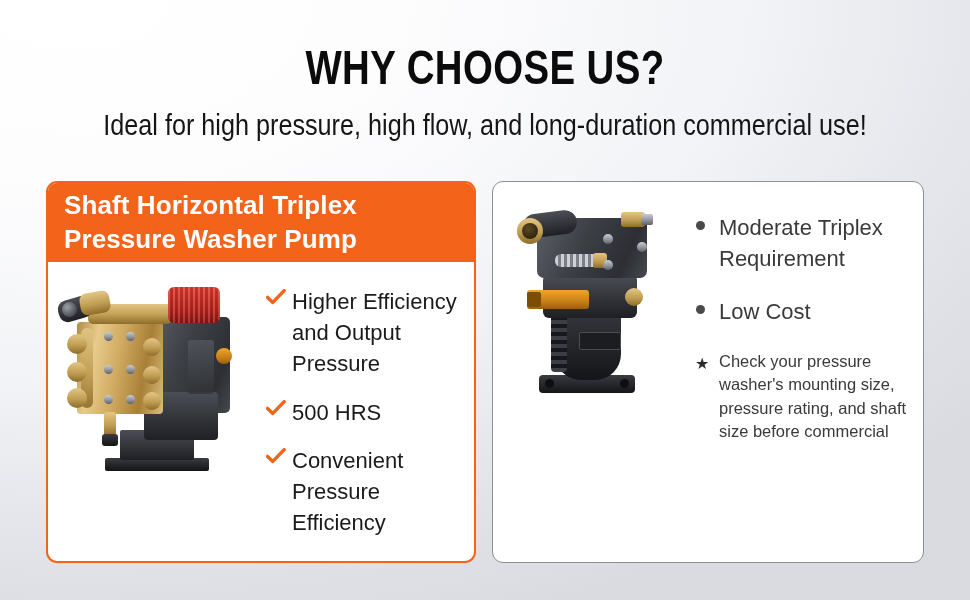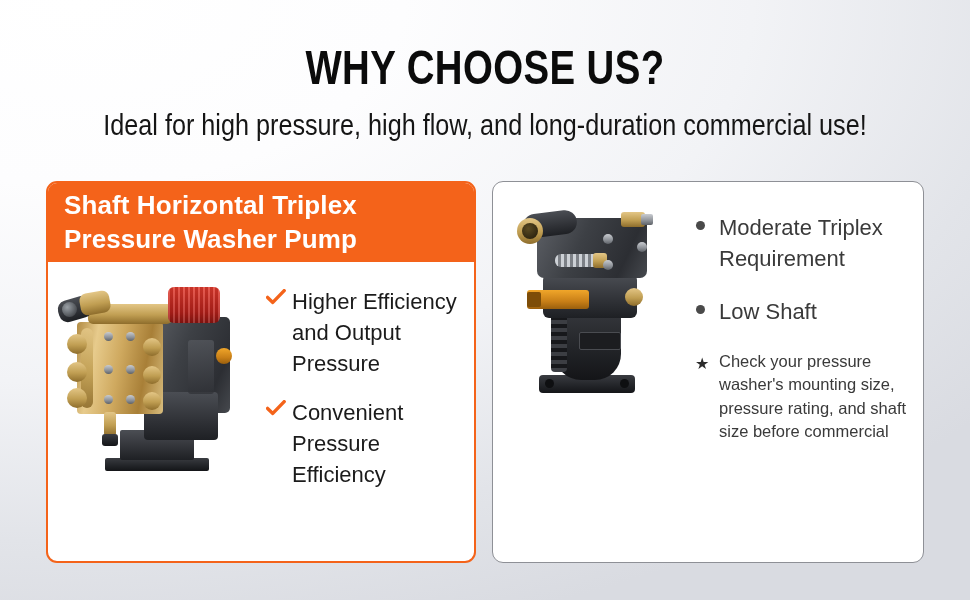--- a/index.html
+++ b/index.html
@@ -153,20 +153,28 @@
                 </svg>
             </span>
             <span class="ftxt">Higher Efficiency and Output Pressure</span>
           </div>
           <div class="feat">
             <span class="mark">
               <svg width="20" height="18" viewBox="0 0 20 18">
                   <path d="M1.6 8.4 L6.8 13.4 L18.2 1.6" fill="none" stroke="#f4631a" stroke-width="3.4" stroke-linecap="round" stroke-linejoin="round"></path>
                 </svg>
             </span>
+            <span class="ftxt">500 HRS</span>
+          </div>
+          <div class="feat">
+            <span class="mark">
+              <svg width="20" height="18" viewBox="0 0 20 18">
+                  <path d="M1.6 8.4 L6.8 13.4 L18.2 1.6" fill="none" stroke="#f4631a" stroke-width="3.4" stroke-linecap="round" stroke-linejoin="round"></path>
+                </svg>
+            </span>
             <span class="ftxt">Convenient Pressure Efficiency</span>
           </div>
         </div>
       </div>
     </div>
 
     <div class="card card-right">
       <div class="card-body">
 
         <div class="pic pic-right">
@@ -205,21 +213,21 @@
           <div class="pump" style="left:86px;top:150px;width:40px;height:16px;border-radius:2px;background:#1c1d20;border:1px solid #4a4c51;"></div>
         </div>
 
         <div class="feats feats-right">
           <div class="feat">
             <span class="mark"><span class="dot"></span></span>
             <span class="ftxt">Moderate Triplex Requirement</span>
           </div>
           <div class="feat">
             <span class="mark"><span class="dot"></span></span>
-            <span class="ftxt">Low Shaft</span>
+            <span class="ftxt">Low Cost</span>
           </div>
           <div class="feat feat-note">
             <span class="mark"><span class="star">★</span></span>
             <span class="ftxt">Check your pressure washer's mounting size, pressure rating, and shaft size before commercial</span>
           </div>
         </div>
       </div>
     </div>
 
   </div>

